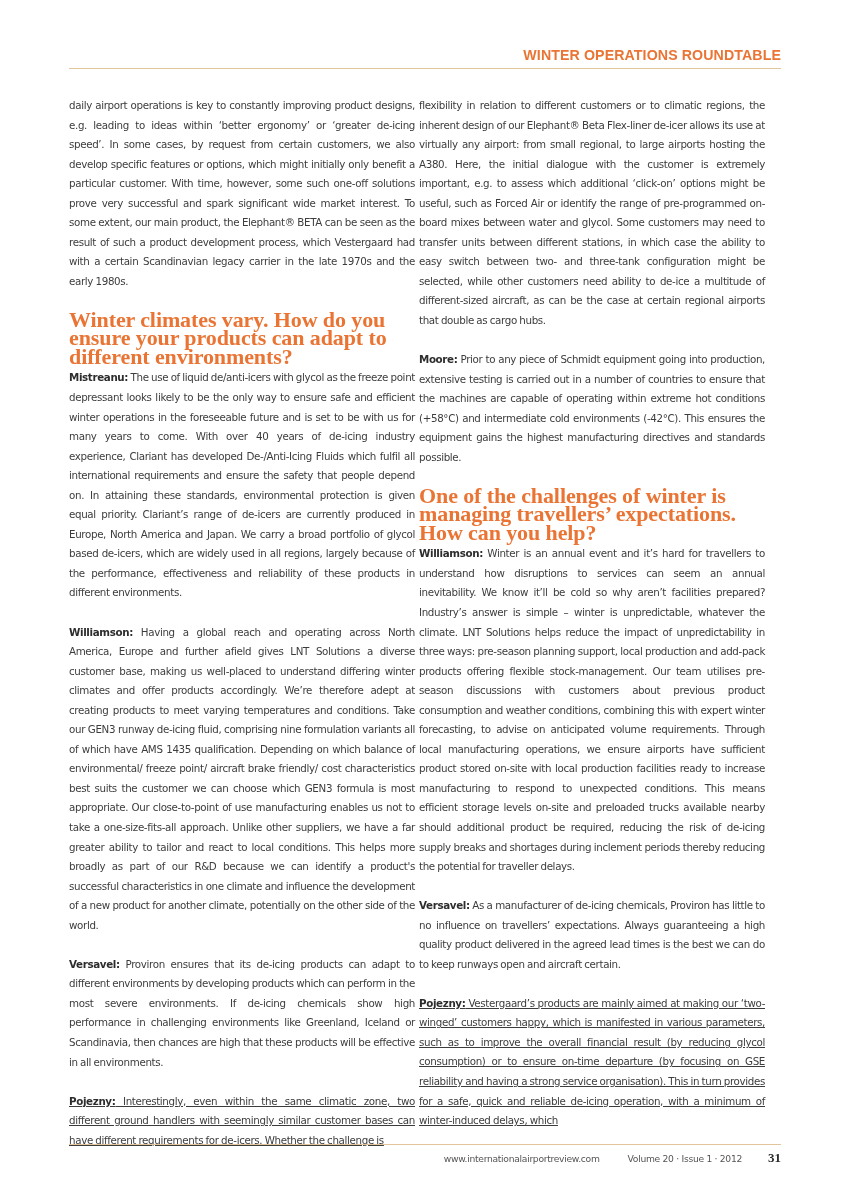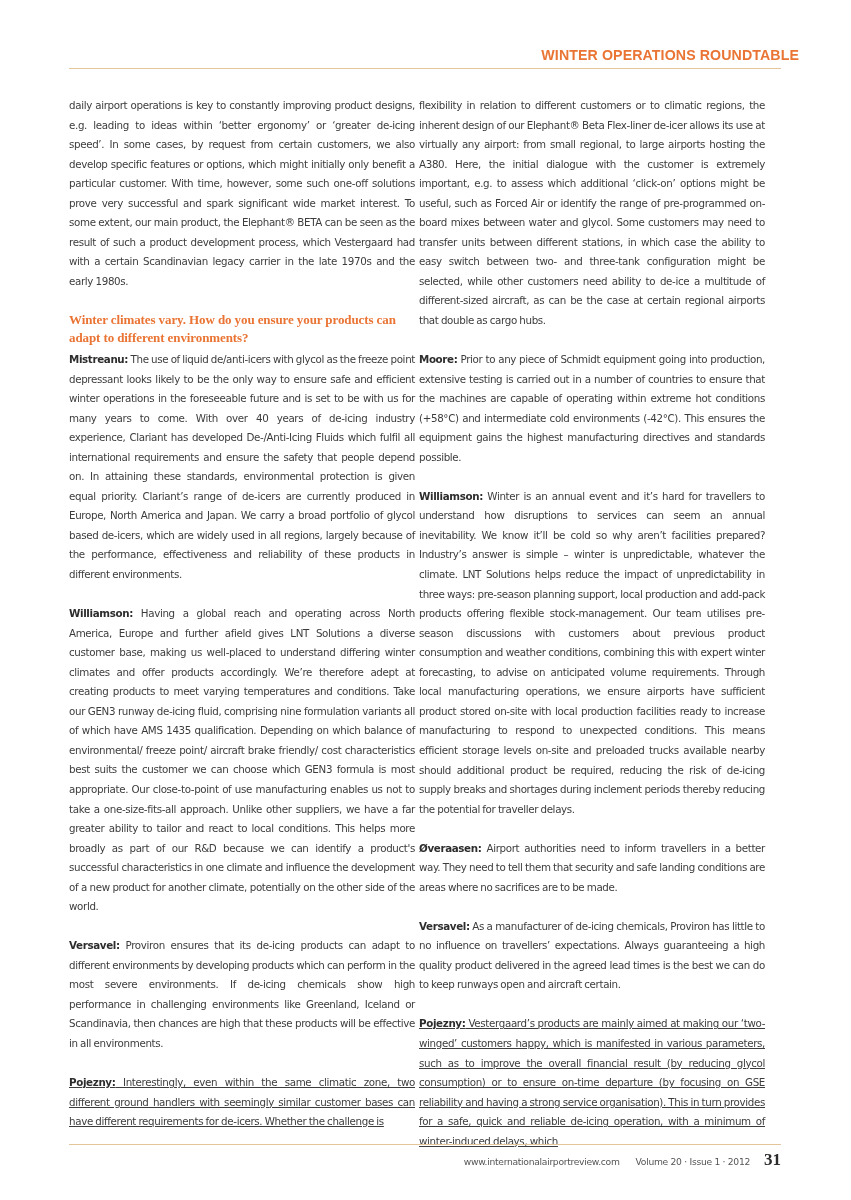--- a/index.html
+++ b/index.html
@@ -1,29 +1,29 @@
 <!DOCTYPE html>
 <html><head>
 <meta charset="utf-8">
 <style>
   html, body { margin: 0; padding: 0; background: #ffffff; }
   body { width: 851px; height: 1200px; position: relative; overflow: hidden; font-family: "DejaVu Sans", sans-serif; color: #3a3a3a; }
-  .header-title { position: absolute; right: 52px; top: 47px; font-family: "Liberation Sans", sans-serif; font-weight: bold; font-size: 14.2px; color: #ea7434; letter-spacing: 0.1px; }
+  .header-title { position: absolute; right: 70px; top: 47px; font-family: "Liberation Sans", sans-serif; font-weight: bold; font-size: 14.2px; color: #ea7434; letter-spacing: 0.1px; }
   .rule { position: absolute; left: 69px; width: 712px; height: 1px; background: #e2c59a; }
   .rule-top { top: 68px; }
   .rule-bottom { top: 1144px; }
   .col { position: absolute; top: 96px; width: 346px; font-family: "DejaVu Sans", sans-serif; font-size: 10.3px; line-height: 19.55px; text-align: justify; color: #3c3c3c; letter-spacing: -0.35px; word-spacing: -0.5px; }
   .col-left { left: 69px; }
   .col-right { left: 419px; }
   .col p { margin: 0 0 19.5px 0; }
   .col p.no-gap { margin-bottom: 0; text-decoration: underline; }
   .speaker { font-weight: bold; color: #2d2d2d; }
-  .q-heading { font-family: "Liberation Serif", serif; font-weight: bold; color: #ea7434; font-size: 13px; line-height: 18.5px; margin: 4px 0 2px 0; text-align: left; letter-spacing: -0.1px; word-spacing: 0; }
-  .footer { position: absolute; top: 1150px; right: 70px; font-family: "DejaVu Sans", sans-serif; font-size: 9.2px; color: #555; display: flex; align-items: baseline; gap: 16px; letter-spacing: -0.3px; }
-  .footer .page-num { font-family: "Liberation Serif", serif; font-weight: bold; font-size: 17px; color: #2b2b2b; margin-left: -2px; letter-spacing: 0; }
+  .q-heading { font-family: "Liberation Serif", serif; font-weight: bold; color: #ea7434; font-size: 22px; line-height: 18.5px; margin: 4px 0 2px 0; text-align: left; letter-spacing: -0.1px; word-spacing: 0; }
+  .footer { position: absolute; top: 1150px; right: 70px; font-family: "DejaVu Sans", sans-serif; font-size: 9.2px; color: #555; display: flex; align-items: baseline; gap: 28px; letter-spacing: -0.3px; }
+  .footer .page-num { font-family: "Liberation Serif", serif; font-weight: bold; font-size: 13px; color: #2b2b2b; margin-left: -2px; letter-spacing: 0; }
 </style>
 </head>
 <body>
 
 <div>
   <div class="header-title">WINTER OPERATIONS ROUNDTABLE</div>
 </div>
 <div class="rule rule-top"></div>
 
 <div class="col col-left">
@@ -39,24 +39,24 @@
   <p><span class="speaker">Versavel:</span><span> Proviron ensures that its de-icing products can adapt to different environments by developing products which can perform in the most severe environments. If de-icing chemicals show high performance in challenging environments like Greenland, Iceland or Scandinavia, then chances are high that these products will be effective in all environments.</span></p>
 
   <p class="no-gap"><span class="speaker">Pojezny:</span><span> Interestingly, even within the same climatic zone, two different ground handlers with seemingly similar customer bases can have different requirements for de-icers. Whether the challenge is</span></p>
 </div>
 
 <div class="col col-right">
   <p>flexibility in relation to different customers or to climatic regions, the inherent design of our Elephant® Beta Flex-liner de-icer allows its use at virtually any airport: from small regional, to large airports hosting the A380. Here, the initial dialogue with the customer is extremely important, e.g. to assess which additional ‘click-on’ options might be useful, such as Forced Air or identify the range of pre-programmed on-board mixes between water and glycol. Some customers may need to transfer units between different stations, in which case the ability to easy switch between two- and three-tank configuration might be selected, while other customers need ability to de-ice a multitude of different-sized aircraft, as can be the case at certain regional airports that double as cargo hubs.</p>
 
   <p><span class="speaker">Moore:</span><span> Prior to any piece of Schmidt equipment going into production, extensive testing is carried out in a number of countries to ensure that the machines are capable of operating within extreme hot conditions (+58°C) and intermediate cold environments (-42°C). This ensures the equipment gains the highest manufacturing directives and standards possible.</span></p>
 
+  <div class="q-heading">One of the challenges of winter is managing travellers’ expectations. How can you help?</div>
 
   <p><span class="speaker">Williamson:</span><span> Winter is an annual event and it’s hard for travellers to understand how disruptions to services can seem an annual inevitability. We know it’ll be cold so why aren’t facilities prepared? Industry’s answer is simple – winter is unpredictable, whatever the climate. LNT Solutions helps reduce the impact of unpredictability in three ways: pre-season planning support, local production and add-pack products offering flexible stock-management. Our team utilises pre-season discussions with customers about previous product consumption and weather conditions, combining this with expert winter forecasting, to advise on anticipated volume requirements. Through local manufacturing operations, we ensure airports have sufficient product stored on-site with local production facilities ready to increase manufacturing to respond to unexpected conditions. This means efficient storage levels on-site and preloaded trucks available nearby should additional product be required, reducing the risk of de-icing supply breaks and shortages during inclement periods thereby reducing the potential for traveller delays.</span></p>
 
-  <p><span class="speaker">Øveraasen:</span><span> Airport authorities need to inform travellers in a better way. They need to tell them that security and safe landing conditions are areas where no sacrifices are to be made.</span></p>
 
   <p><span class="speaker">Versavel:</span><span> As a manufacturer of de-icing chemicals, Proviron has little to no influence on travellers’ expectations. Always guaranteeing a high quality product delivered in the agreed lead times is the best we can do to keep runways open and aircraft certain.</span></p>
 
   <p class="no-gap"><span class="speaker">Pojezny:</span><span> Vestergaard’s products are mainly aimed at making our ‘two-winged’ customers happy, which is manifested in various parameters, such as to improve the overall financial result (by reducing glycol consumption) or to ensure on-time departure (by focusing on GSE reliability and having a strong service organisation). This in turn provides for a safe, quick and reliable de-icing operation, with a minimum of winter-induced delays, which</span></p>
 </div>
 
 <div class="rule rule-bottom"></div>
 
 <div class="footer">
   <span>www.internationalairportreview.com</span>

